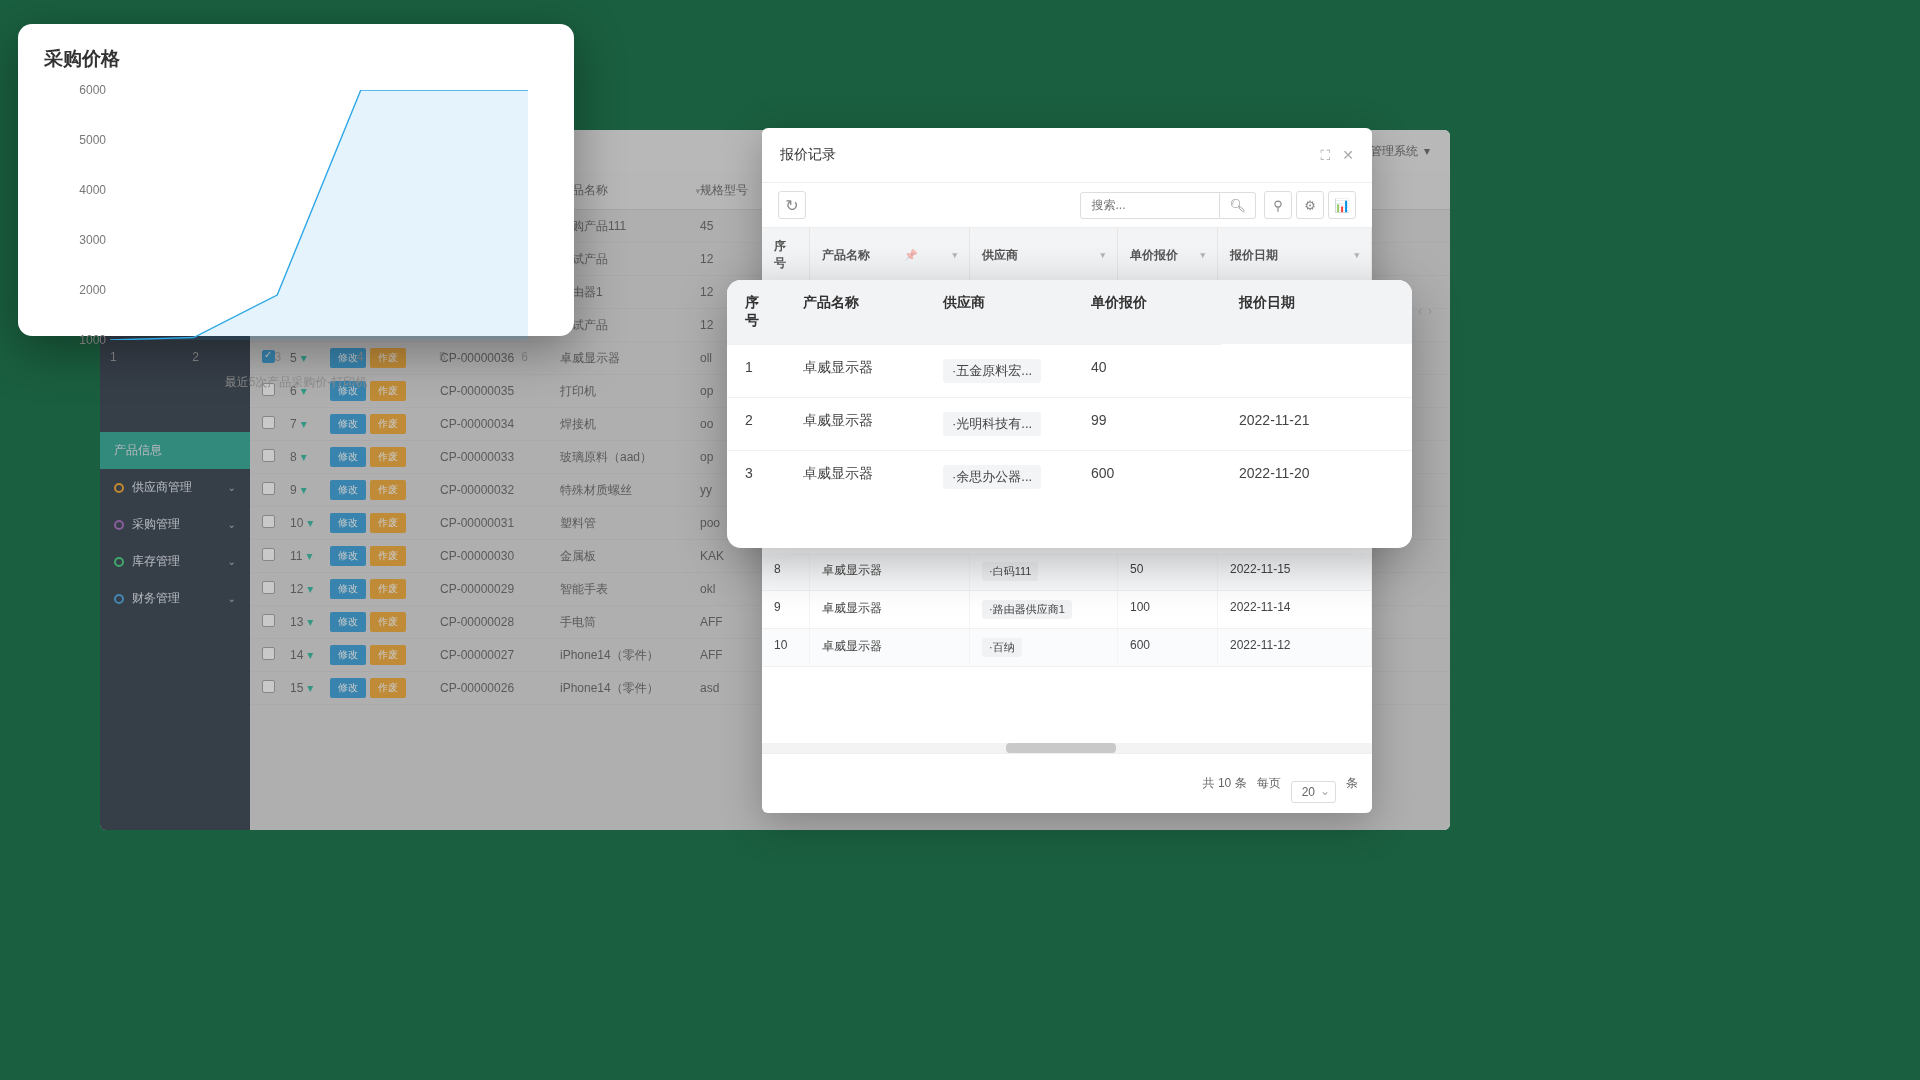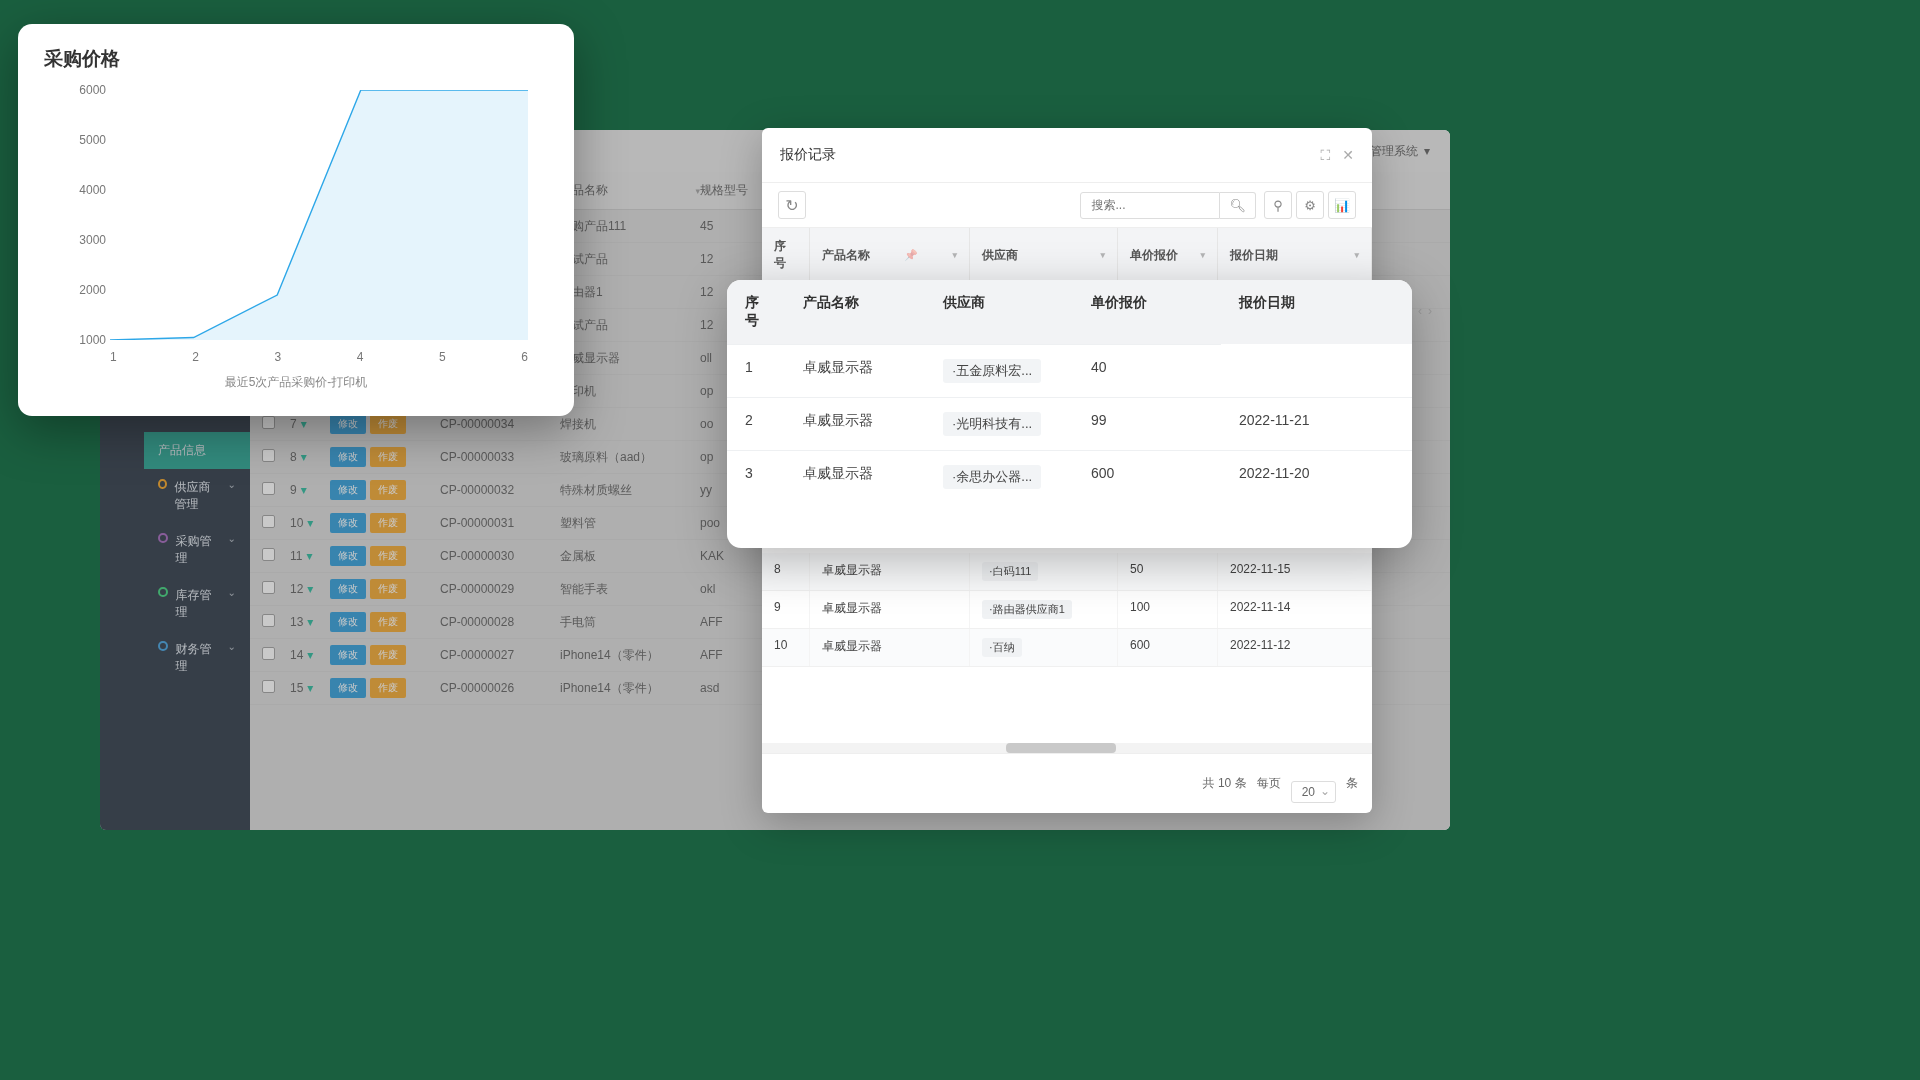--- a/index.html
+++ b/index.html
@@ -6,21 +6,21 @@
 body { background: #1a5f3f; width: 1920px; height: 1080px; position: relative; overflow: hidden; }
 
 
 .app-window { position: absolute; left: 100px; top: 130px; width: 1350px; height: 700px; background: #cfcfcf; border-radius: 6px; overflow: hidden; }
 .app-overlay { position: absolute; inset: 0; background: rgba(100,100,100,0.35); z-index: 1; pointer-events: none; }
 .app-header { height: 42px; background: #e5e5e5; display: flex; align-items: center; justify-content: flex-end; padding: 0 20px; font-size: 12px; color: #555; gap: 18px; }
 .app-header .sys { display: flex; align-items: center; gap: 6px; }
 
 .app-body { display: flex; height: calc(100% - 42px); }
 .sidebar { width: 150px; background: #1e2a3a; color: #dfe6ed; font-size: 12px; padding-top: 260px; }
-.sidebar-item { display: flex; padding: 10px 14px; gap: 8px; cursor: pointer; margin-left: 44px; }
+.sidebar-item { display: flex; align-items: center; padding: 10px 14px; gap: 8px; cursor: pointer; }
 .sidebar-item.active { background: #179f8a; }
 .sidebar-item .chev { margin-left: auto; font-size: 10px; opacity: .7; }
 .dot { width: 10px; height: 10px; border-radius: 50%; border: 2px solid; display: inline-block; }
 .dot.o { border-color: #f39c12; }
 .dot.p { border-color: #9b59b6; }
 .dot.g { border-color: #2ecc71; }
 .dot.b { border-color: #3498db; }
 
 .main-table { flex: 1; background: #d8d8d8; overflow: hidden; }
 .table-head { display: flex; padding: 10px 12px; font-size: 12px; color: #555; background: #e4e4e4; border-bottom: 1px solid #c8c8c8; }
@@ -35,21 +35,21 @@
 .table-row { display: flex; padding: 6px 12px; font-size: 12px; color: #555; align-items: center; border-bottom: 1px solid #d0d0d0; }
 .table-row .col-act { display: flex; gap: 4px; }
 .btn-mod { background: #2196d6; color: #fff; font-size: 10px; padding: 3px 8px; border-radius: 2px; cursor: pointer; }
 .btn-del { background: #f0a020; color: #fff; font-size: 10px; padding: 3px 8px; border-radius: 2px; cursor: pointer; }
 .chkbox { width: 13px; height: 13px; border: 1px solid #999; background: #fff; display: inline-block; border-radius: 2px; }
 .chkbox.on { background: #2196d6; border-color: #2196d6; position: relative; }
 .chkbox.on::after { content: "✓"; color: #fff; font-size: 10px; position: absolute; left: 1px; top: -2px; }
 .arrow { color: #1ab394; font-size: 12px; margin-left: 4px; }
 
 
-.chart-card { position: absolute; left: 18px; top: 24px; width: 556px; height: 392px; background: #fff; border-radius: 14px; box-shadow: 0 14px 50px rgba(0,0,0,0.35); padding: 22px 26px; z-index: 10; }
+.chart-card { position: absolute; left: 18px; top: 24px; width: 556px; height: 312px; background: #fff; border-radius: 14px; box-shadow: 0 14px 50px rgba(0,0,0,0.35); padding: 22px 26px; z-index: 10; }
 .chart-title { font-size: 19px; font-weight: 600; color: #333; margin-bottom: 18px; }
 .chart-area { position: relative; height: 250px; margin-left: 66px; margin-right: 20px; }
 .y-ticks { position: absolute; left: -52px; top: 0; height: 100%; width: 48px; }
 .y-tick { position: absolute; right: 0; font-size: 12px; color: #777; transform: translateY(-50%); }
 .x-ticks { position: absolute; bottom: -24px; left: 0; right: 0; display: flex; justify-content: space-between; }
 .x-tick { font-size: 12px; color: #777; }
 .chart-svg { width: 100%; height: 100%; }
 .chart-caption { text-align: center; font-size: 12px; color: #888; margin-top: 34px; }
 
 

